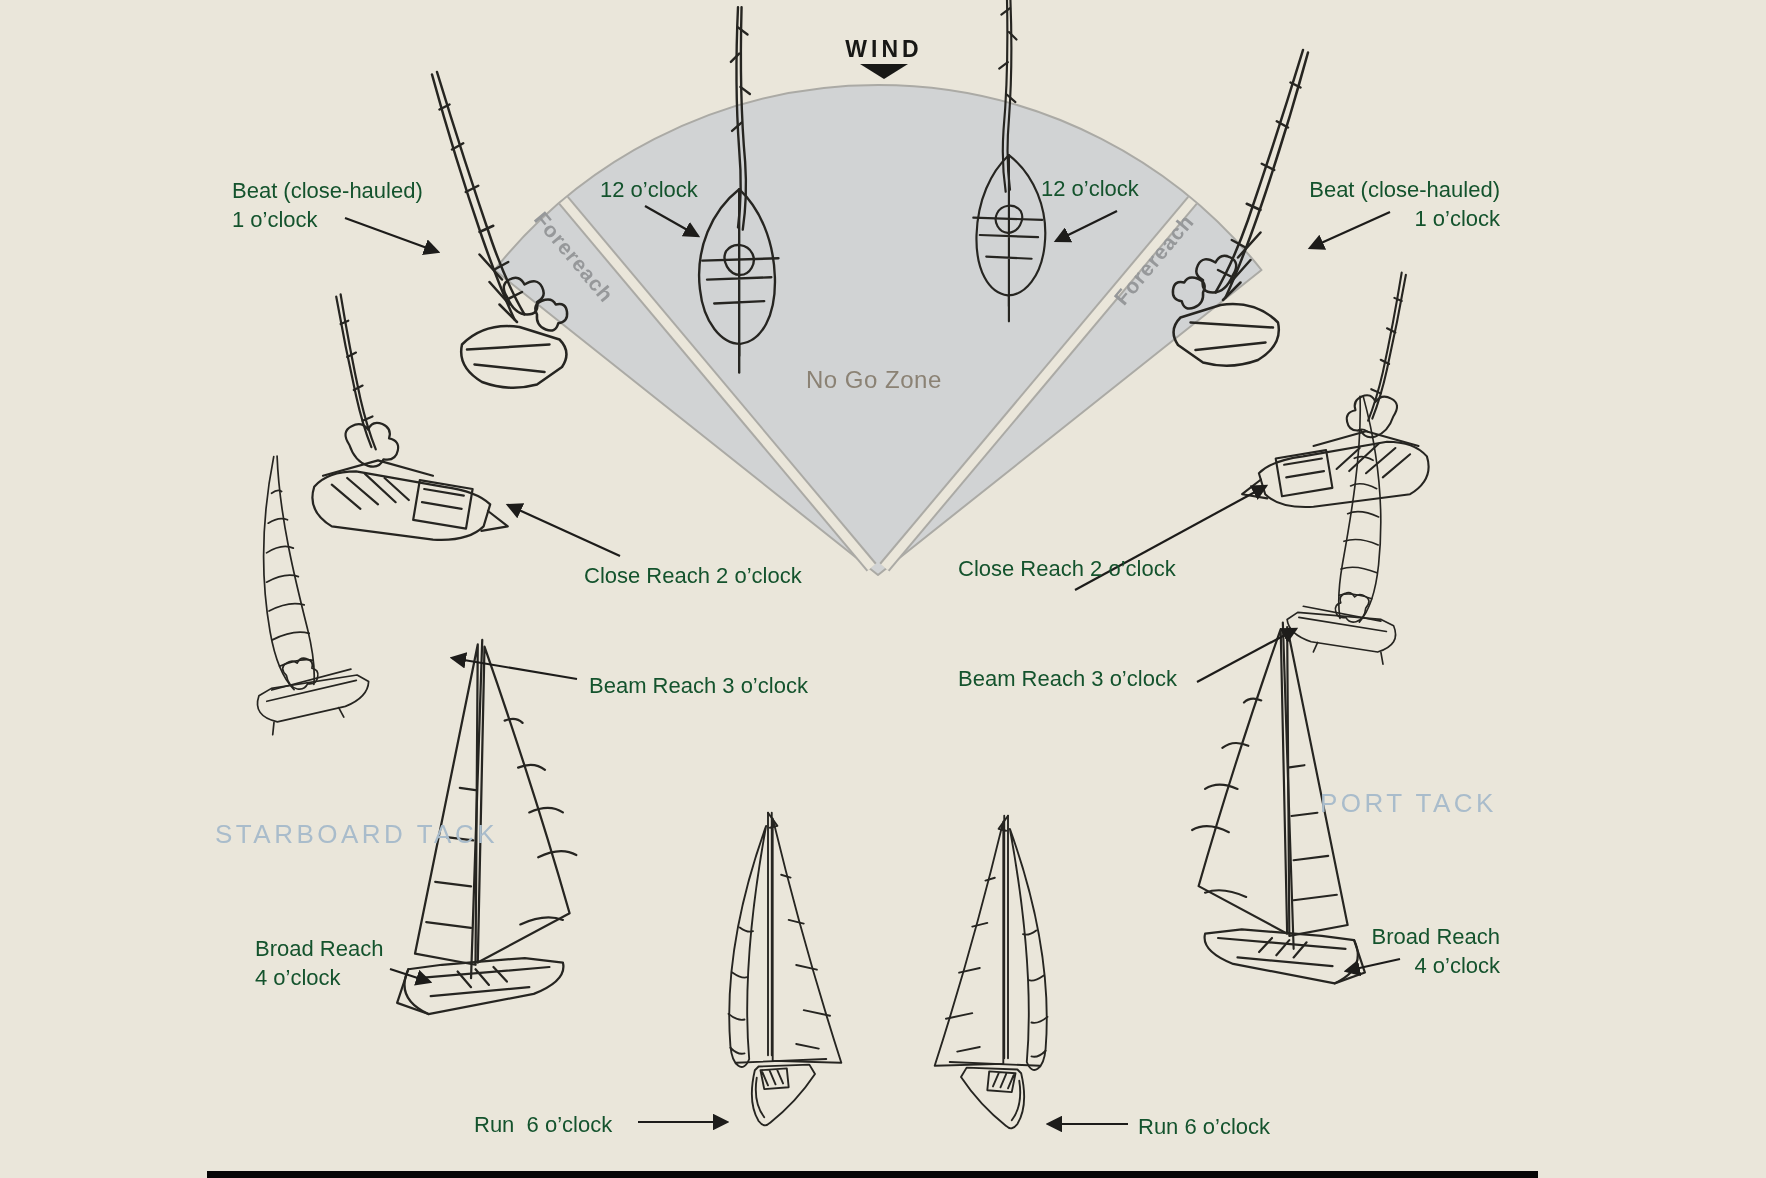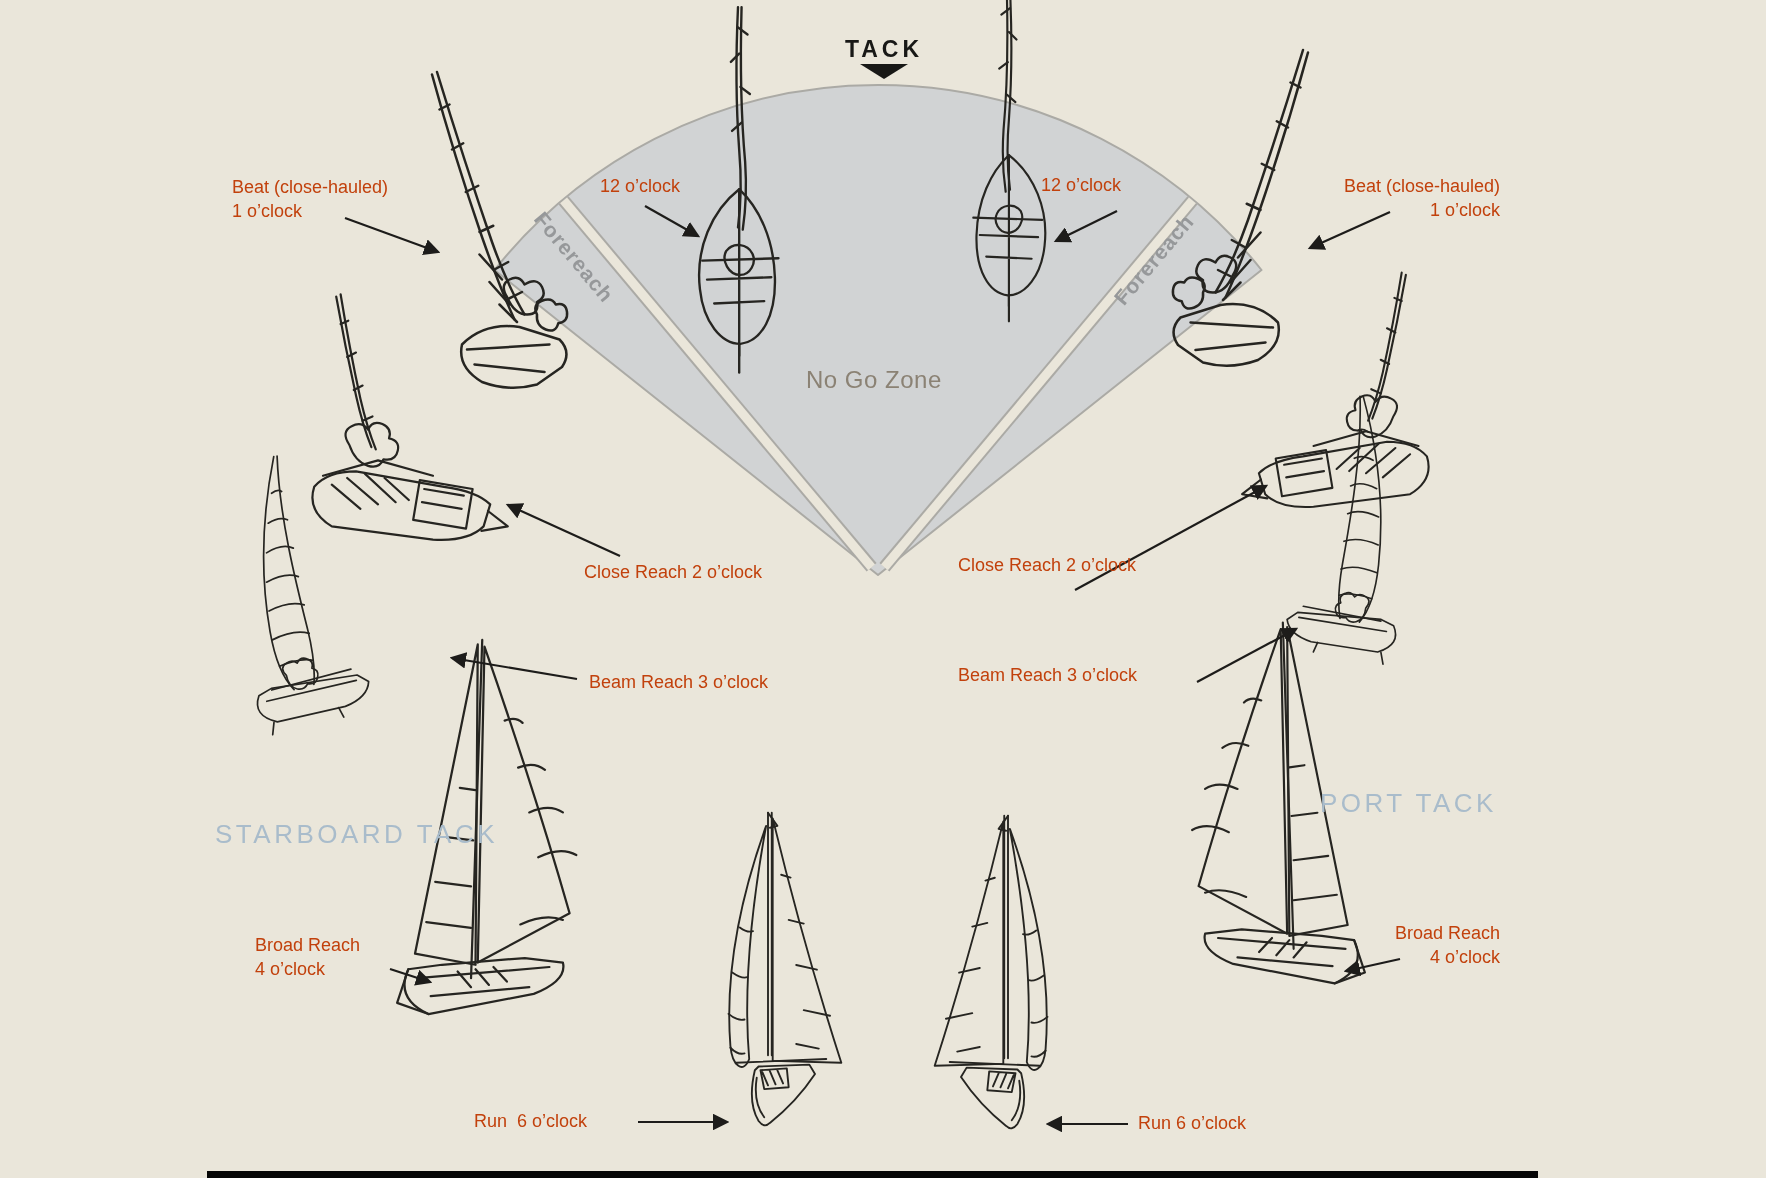--- a/index.html
+++ b/index.html
@@ -1,19 +1,19 @@
 <!DOCTYPE html>
 <html><head>
 <meta charset="utf-8">
 <style>
   html,body{margin:0;padding:0;}
   body{font-family:"Liberation Sans","DejaVu Sans",sans-serif;}
   #stage{position:relative;width:1766px;height:1178px;background:#EAE6DA;overflow:hidden;}
   #scene{position:absolute;left:0;top:0;}
-  .lbl{position:absolute;color:#c2410c;font-size:18px;line-height:1.32;white-space:nowrap;}
+  .lbl{position:absolute;color:#14532d;font-size:22px;line-height:1.32;white-space:nowrap;}
   .lbl.two{white-space:normal;}
   .right-al{text-align:right;}
   .nogo{color:#8B8274;font-weight:normal;font-size:24px;letter-spacing:0.5px;}
   .fore{color:#96989A;font-weight:bold;font-size:21px;letter-spacing:1px;transform-origin:left top;}
   .tack{color:#A9BCCB;font-size:26px;letter-spacing:3.5px;margin-top:45px;}
   .windlbl{font-weight:bold;font-size:23px;letter-spacing:4px;color:#181816;text-align:center;width:140px;}
   .prewrap{white-space:pre;}
   .ink{stroke:#262521;fill:none;stroke-width:2;stroke-linecap:round;stroke-linejoin:round;}
   .arrow{stroke:#1D1C1A;stroke-width:2.2;fill:none;}
 </style>
@@ -157,21 +157,21 @@
       <line class="arrow" x1="1197" y1="682" x2="1296" y2="629" marker-end="url(#ah)"></line>
       <line class="arrow" x1="390" y1="969" x2="430" y2="982" marker-end="url(#ah)"></line>
       <line class="arrow" x1="1400" y1="959" x2="1346" y2="971" marker-end="url(#ah)"></line>
       <line class="arrow" x1="638" y1="1122" x2="727" y2="1122" marker-end="url(#ah)"></line>
       <line class="arrow" x1="1128" y1="1124" x2="1048" y2="1124" marker-end="url(#ah)"></line>
     </g>
 
     <rect x="207" y="1171" width="1331" height="7" fill="#060606"></rect>
   </svg>
 
-  <div class="lbl windlbl" style="left:814px;top:34px;">TACK</div>
+  <div class="lbl windlbl" style="left:814px;top:34px;">WIND</div>
 
   <div class="lbl two" style="left:232px;top:176px;">
     <div>Beat (close-hauled)</div>
     <div>1 o’clock</div>
   </div>
   <div class="lbl two right-al" style="left:1295px;top:175px;width:205px;">
     <div>Beat (close-hauled)</div>
     <div>1 o’clock</div>
   </div>
 

